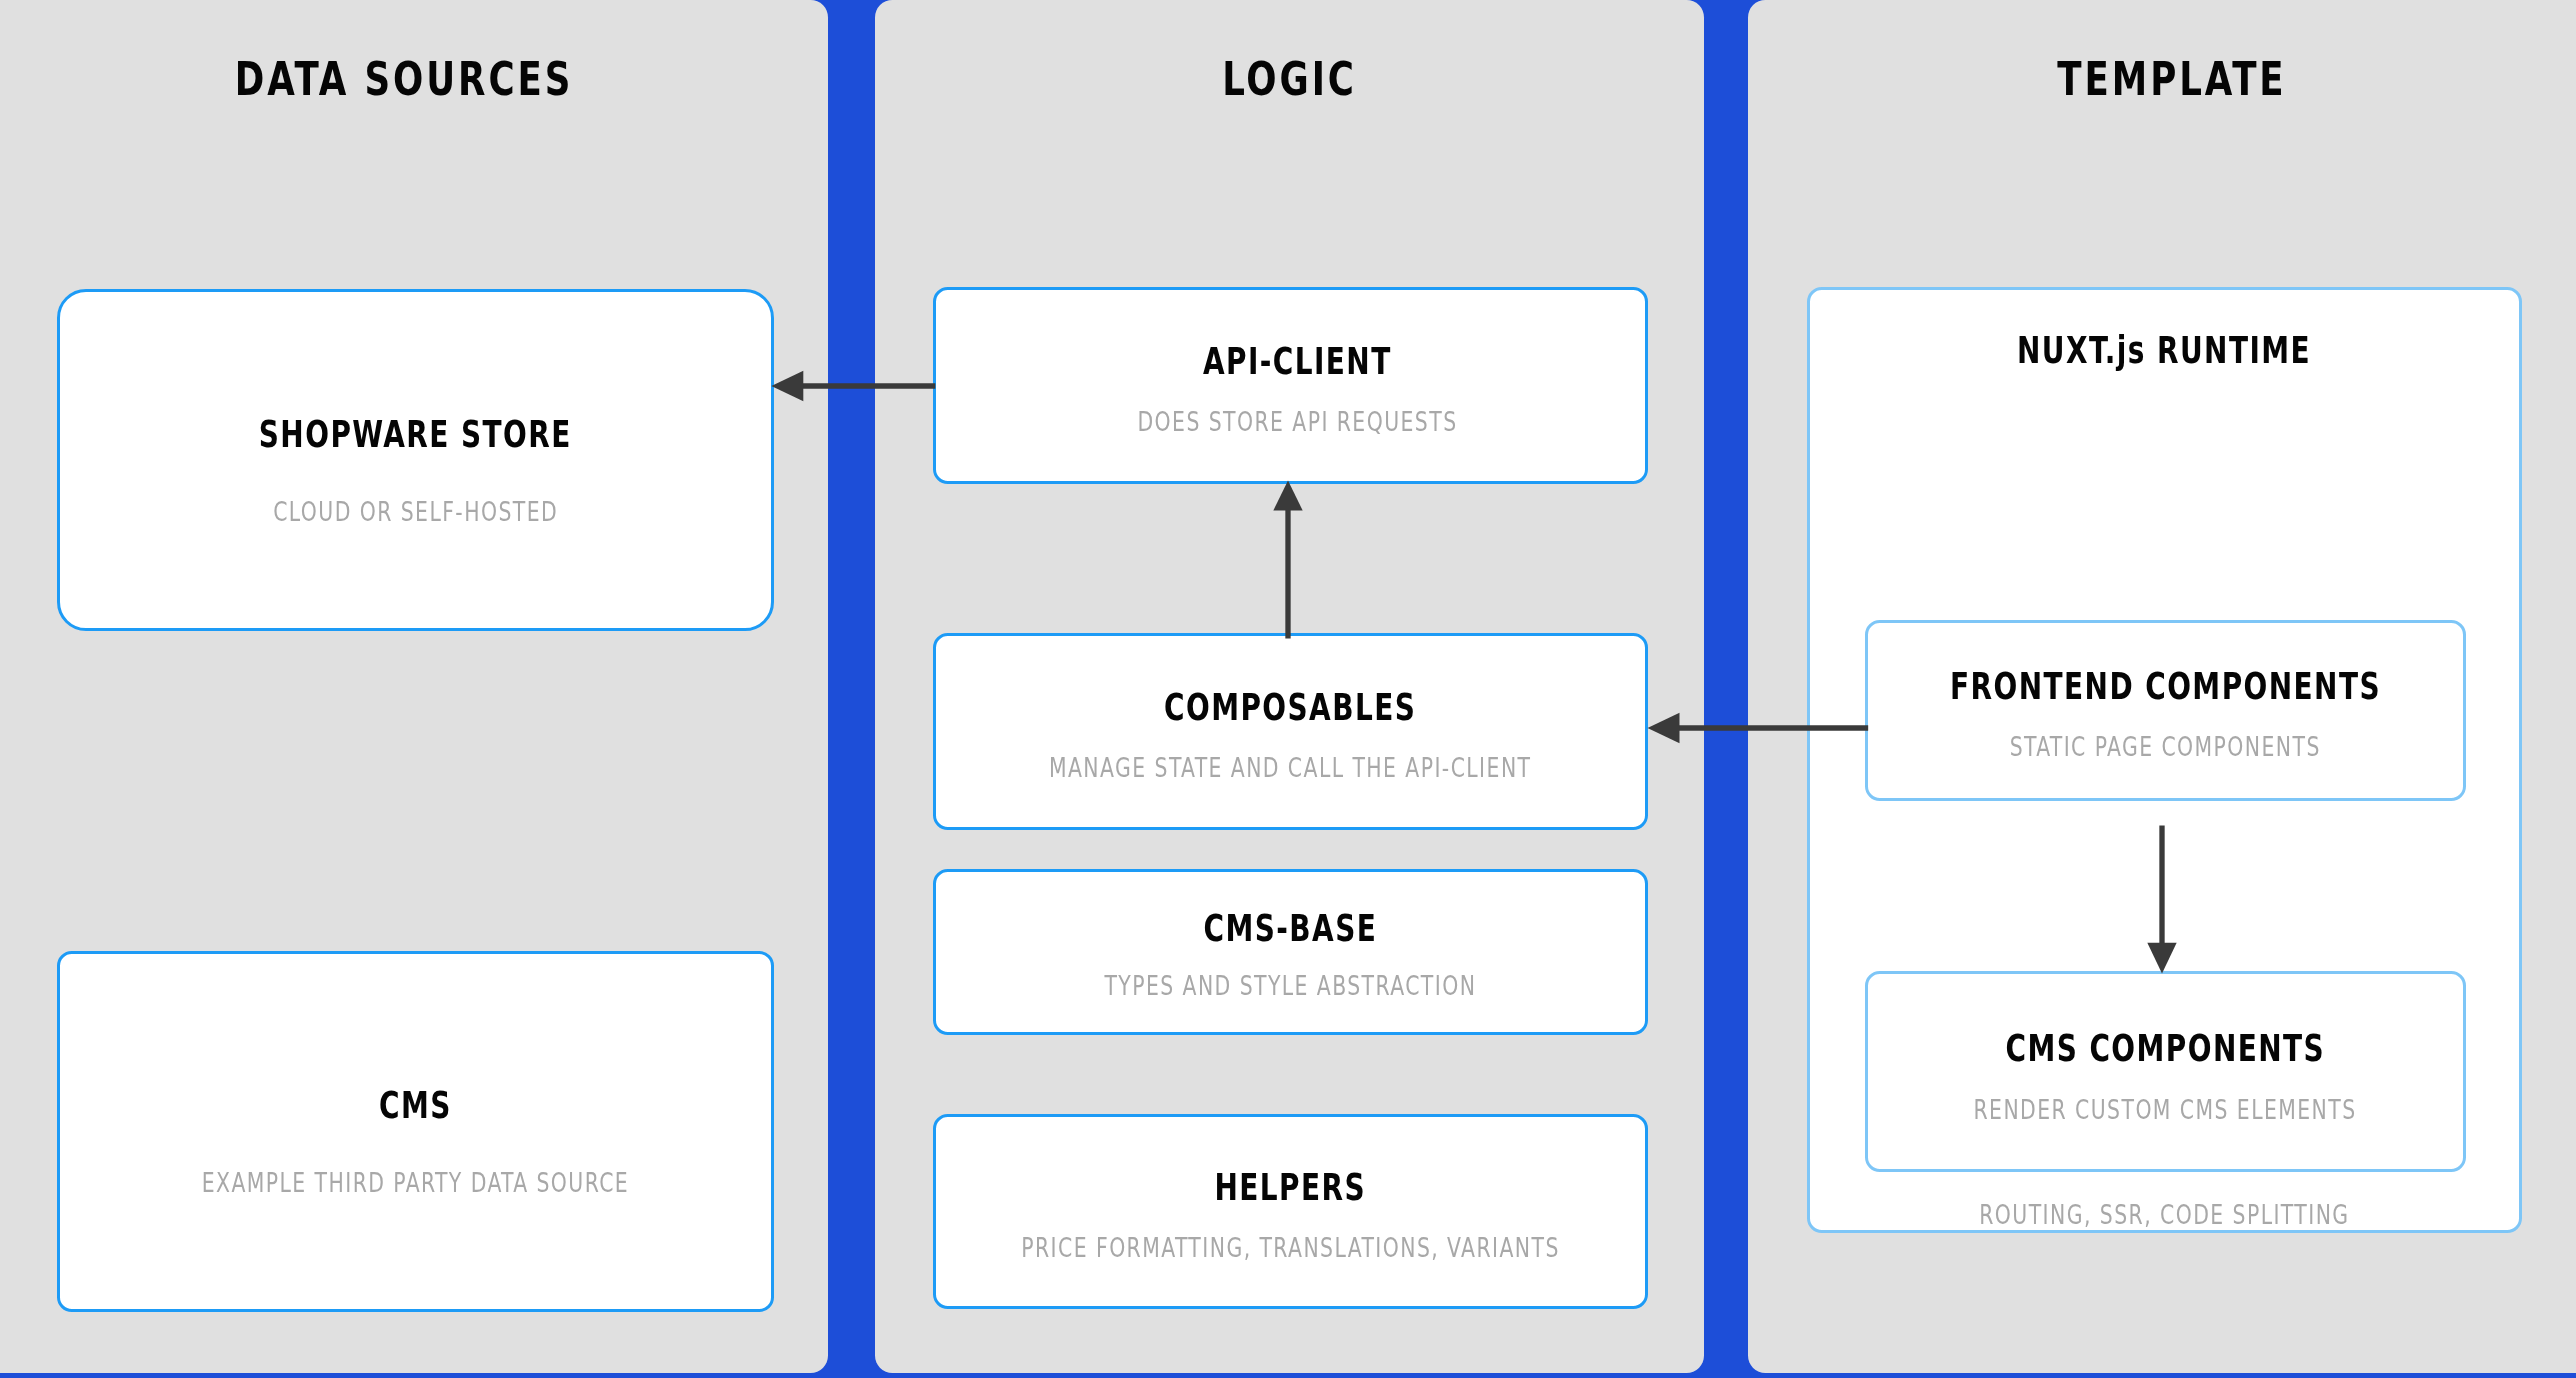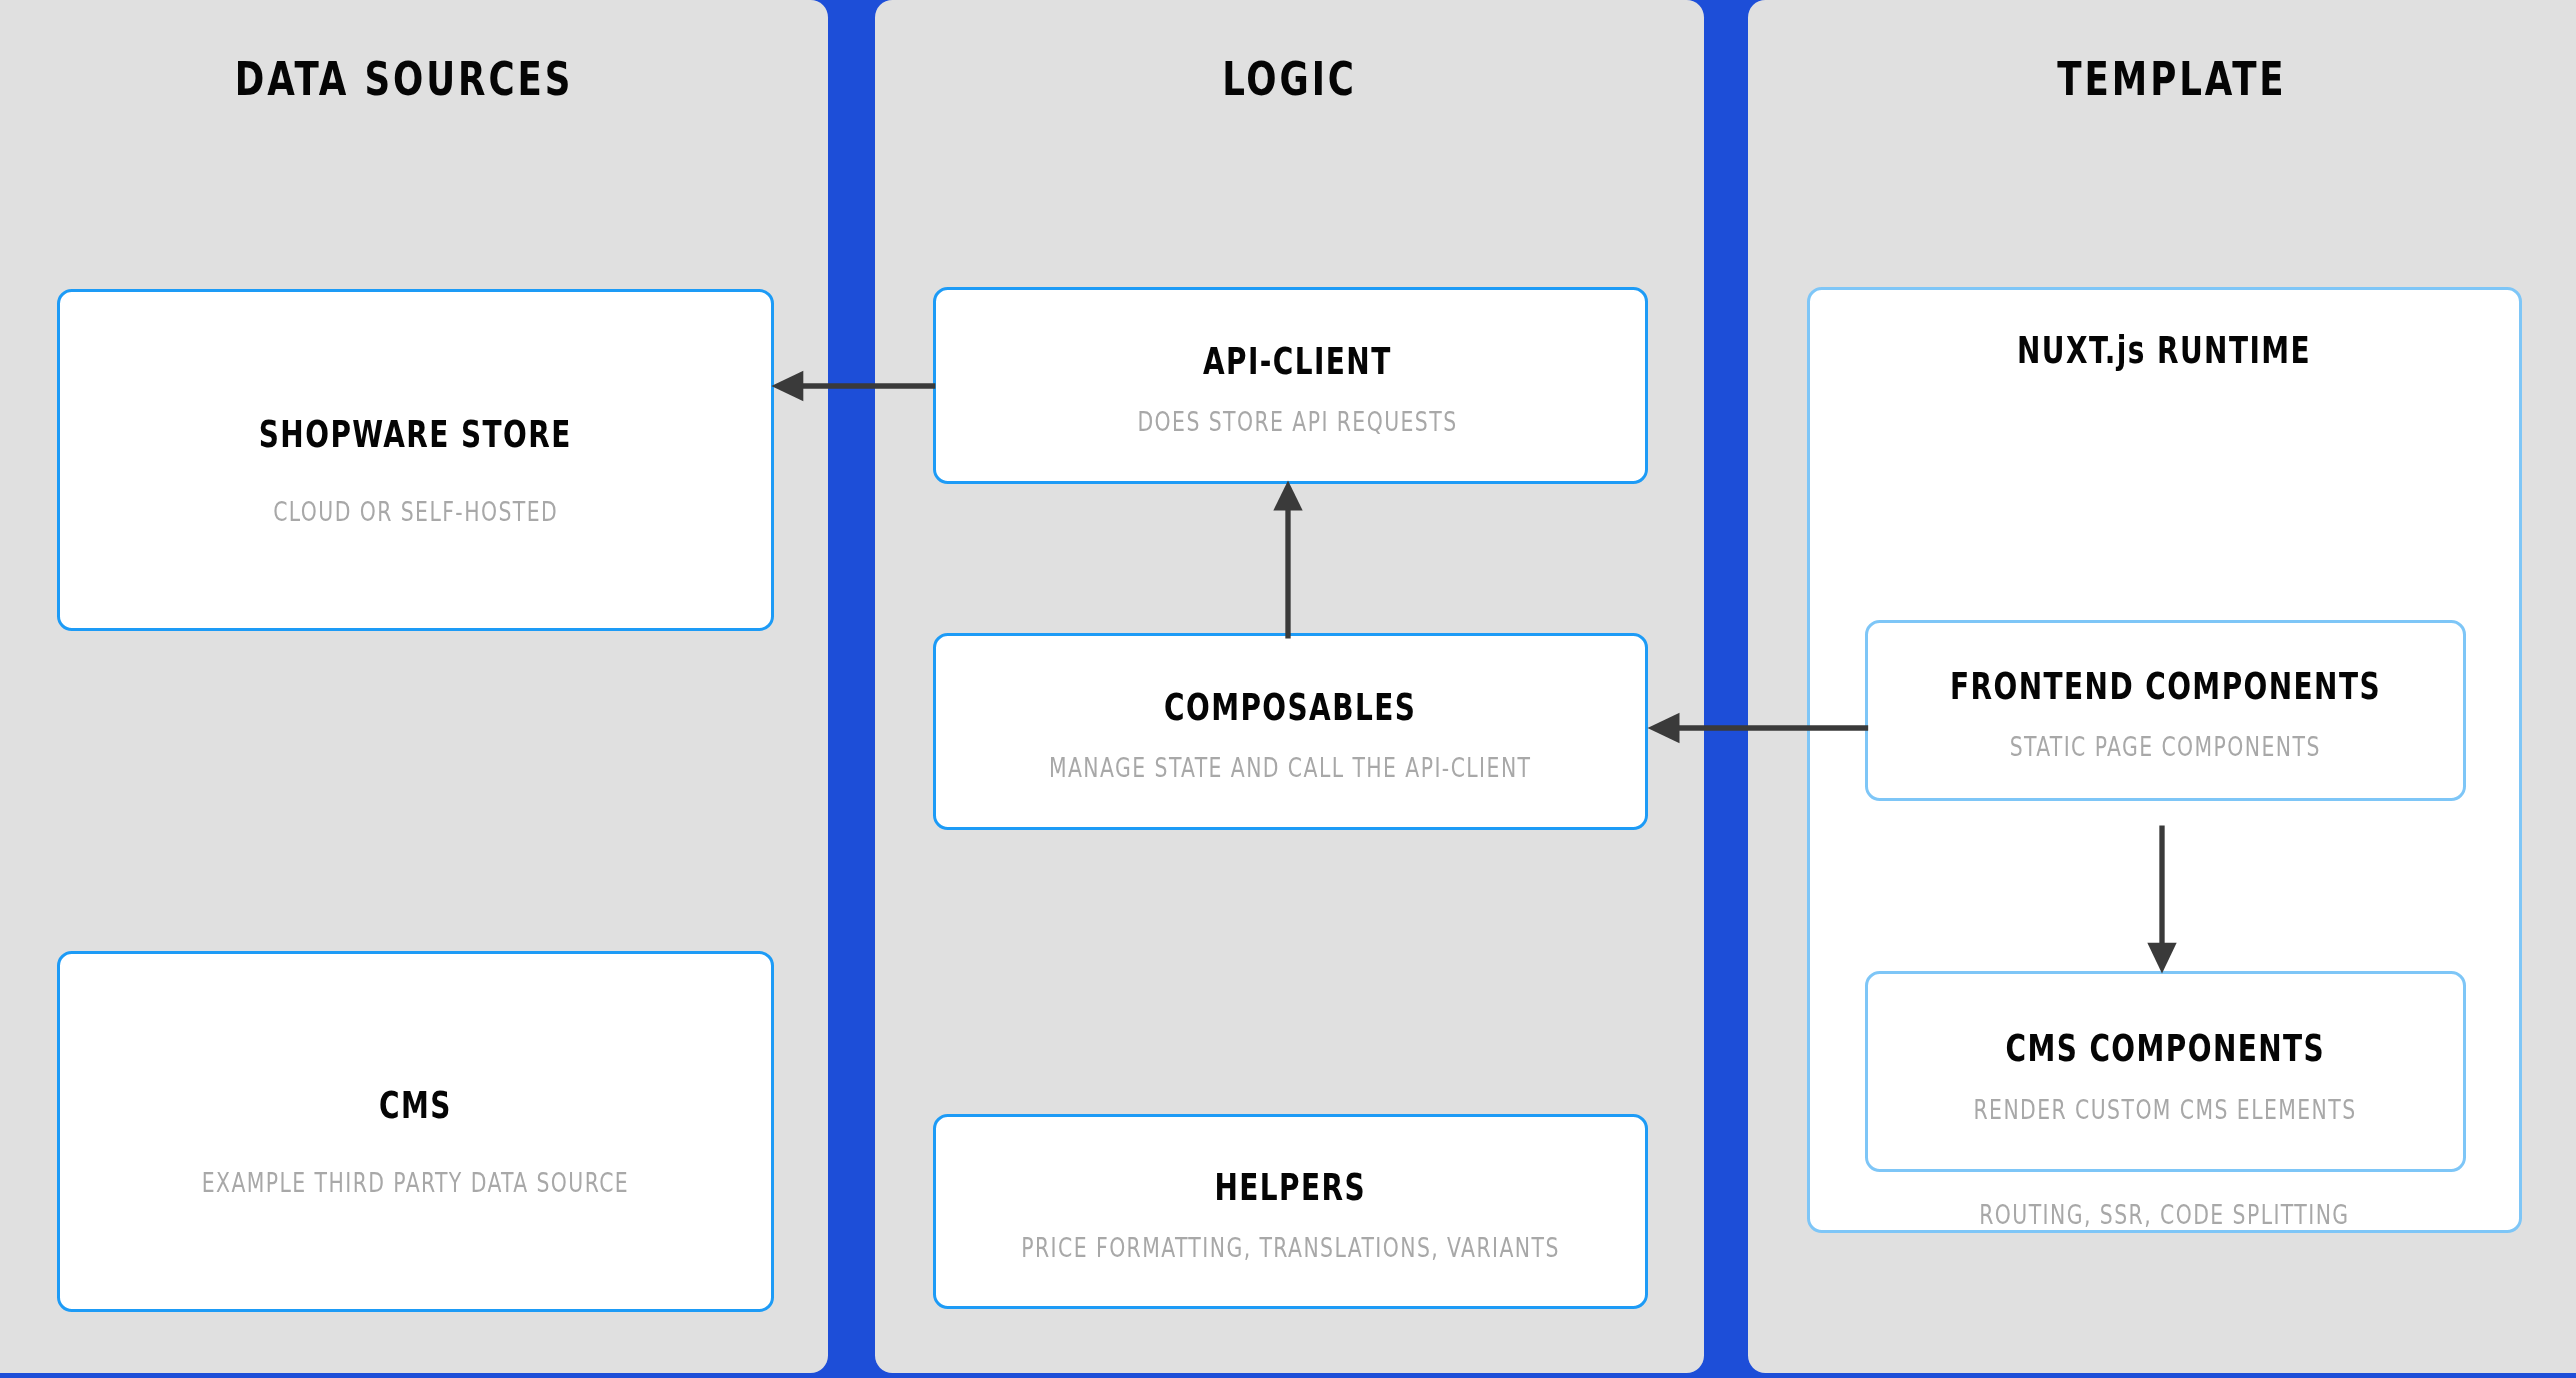--- a/index.html
+++ b/index.html
@@ -76,21 +76,21 @@
     font-weight: 400;
     letter-spacing: 1.7px;
     color: #a8a8a8;
     text-align: center;
     white-space: nowrap;
     font-stretch: condensed;
     transform: scaleX(0.84);
   }
 
   
-  #node-shopware-store { left: 57px;  top: 289px;  width: 717px; height: 342px; }
+  #node-shopware-store { left: 57px;  top: 289px;  width: 717px; height: 342px; border-radius: 29px; }
   #node-shopware-store .node-title { margin-top: 19px; }
   #node-shopware-store .node-sub   { margin-top: 40px; }
 
   #node-cms { left: 57px;  top: 920px; width: 717px; height: 361px; margin-top: 31px; }
   #node-cms .node-title { margin-top: 19px; }
   #node-cms .node-sub   { margin-top: 40px; }
 
   
   #node-api-client { left: 933px; top: 287px; width: 715px; height: 197px; padding-left: 14px; }
   #node-api-client .node-title { margin-top: 6.7px; }
@@ -158,20 +158,24 @@
   <div class="node" id="node-api-client">
     <div class="node-title">API-CLIENT</div>
     <div class="node-sub">DOES STORE API REQUESTS</div>
   </div>
 
   <div class="node" id="node-composables">
     <div class="node-title">COMPOSABLES</div>
     <div class="node-sub">MANAGE STATE AND CALL THE API-CLIENT</div>
   </div>
 
+  <div class="node" id="node-cms-base">
+    <div class="node-title">CMS-BASE</div>
+    <div class="node-sub">TYPES AND STYLE ABSTRACTION</div>
+  </div>
 
   <div class="node" id="node-helpers">
     <div class="node-title">HELPERS</div>
     <div class="node-sub">PRICE FORMATTING, TRANSLATIONS, VARIANTS</div>
   </div>
 
   <div class="lane" id="lane-template">
     <div class="lane-title">TEMPLATE</div>
   </div>
 

